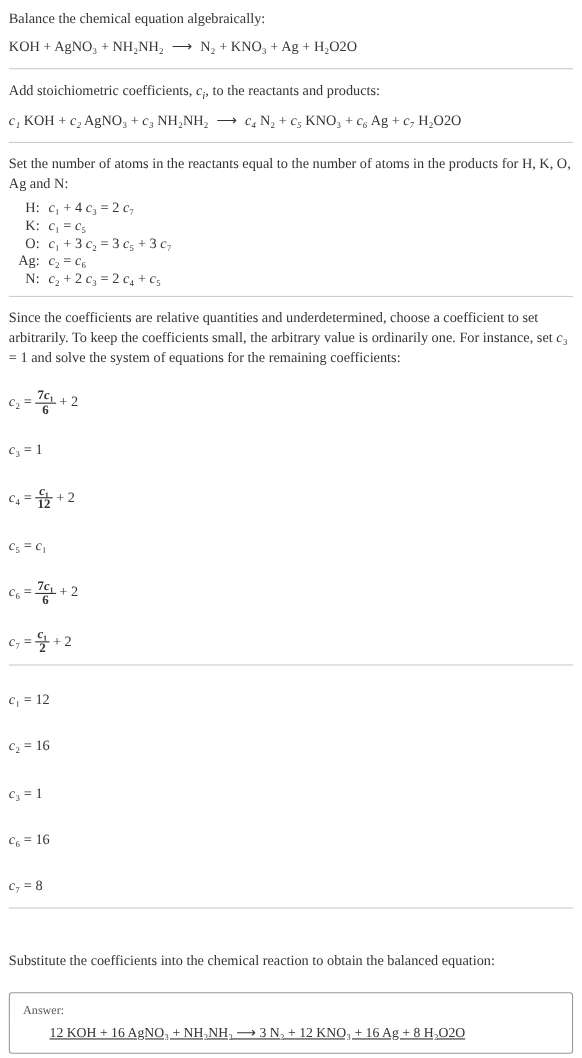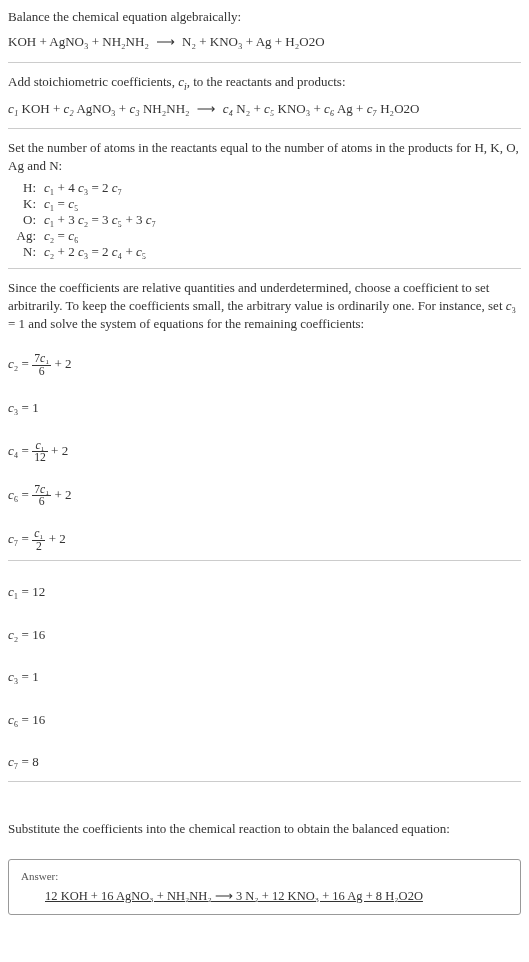--- a/index.html
+++ b/index.html
@@ -51,20 +51,21 @@
   }
   .atom-eq {
     flex: 1;
   }
   .frac {
     display: inline-block;
     vertical-align: middle;
     text-align: center;
     font-size: 0.9em;
     line-height: 1;
+    font-weight: bold;
   }
   .frac .num {
     display: block;
     border-bottom: 1px solid #333;
     padding: 0 2px;
   }
   .frac .den {
     display: block;
     padding: 0 2px;
   }
@@ -146,20 +147,23 @@
     <div class="coef-row">
       <span class="italic">c</span><span>₂</span><span> = </span><span class="frac"><span class="num"><span>7</span><span class="italic">c</span><span>₁</span></span><span class="den">6</span></span><span> + 2</span>
     </div>
     <div class="coef-row">
       <span class="italic">c</span><span>₃</span><span> = 1</span>
     </div>
     <div class="coef-row">
       <span class="italic">c</span><span>₄</span><span> = </span><span class="frac"><span class="num"><span class="italic">c</span><span>₁</span></span><span class="den">12</span></span><span> + 2</span>
     </div>
     <div class="coef-row">
+      <span class="italic">c</span><span>₅</span><span> = </span><span class="italic">c</span><span>₁</span>
+    </div>
+    <div class="coef-row">
       <span class="italic">c</span><span>₆</span><span> = </span><span class="frac"><span class="num"><span>7</span><span class="italic">c</span><span>₁</span></span><span class="den">6</span></span><span> + 2</span>
     </div>
     <div class="coef-row">
       <span class="italic">c</span><span>₇</span><span> = </span><span class="frac"><span class="num"><span class="italic">c</span><span>₁</span></span><span class="den">2</span></span><span> + 2</span>
     </div>
   </div>
 </div>
 
 <div class="section">
   <div class="coef-list">

